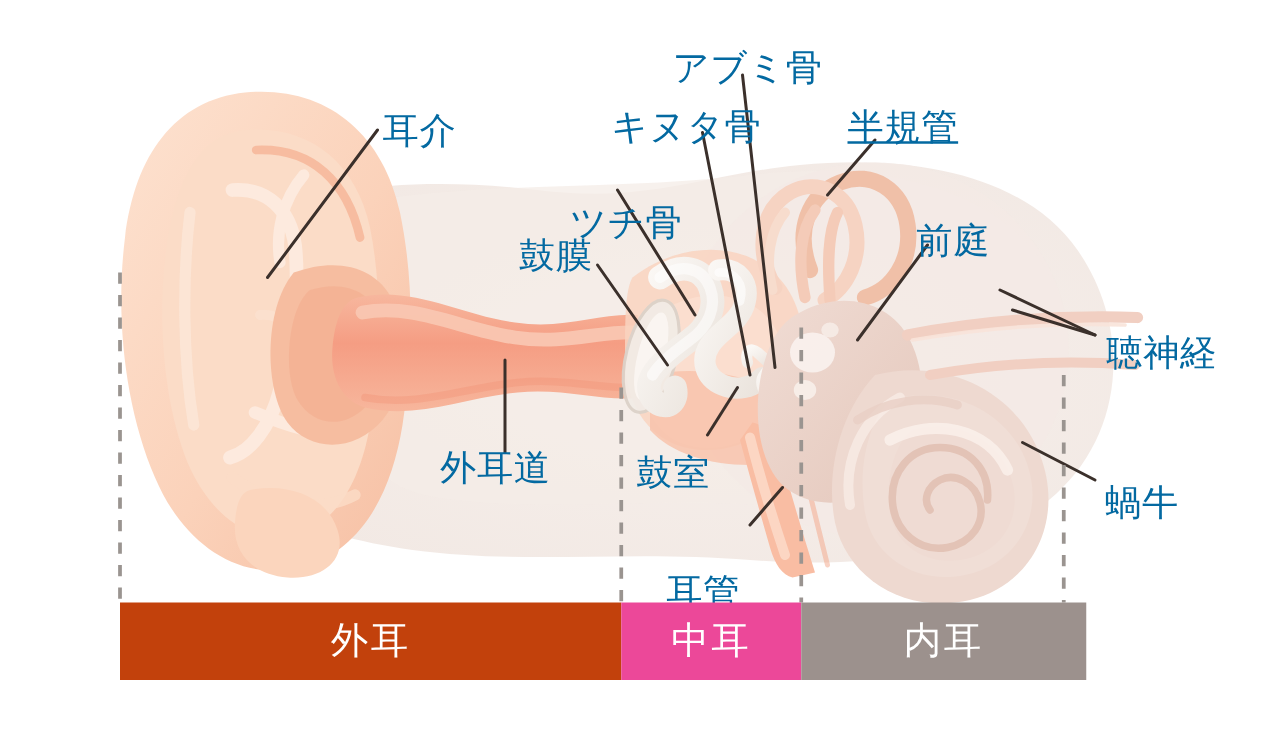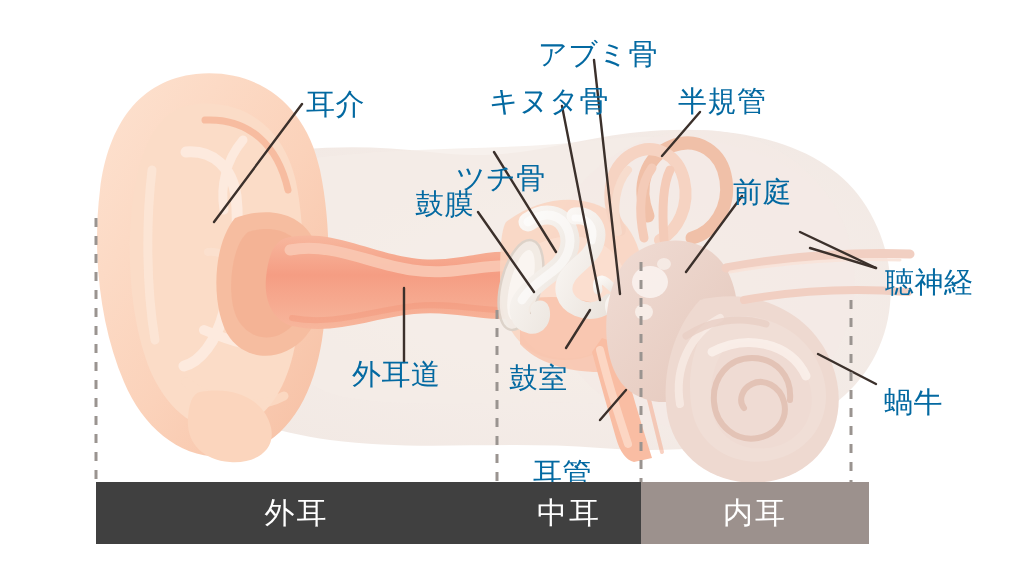--- a/index.html
+++ b/index.html
@@ -232,33 +232,33 @@
       <line x1="96" y1="218" x2="96" y2="482"></line>
       <line x1="497" y1="310" x2="497" y2="482"></line>
       <line x1="641" y1="262" x2="641" y2="482"></line>
       <line x1="851" y1="300" x2="851" y2="482"></line>
     </g>
   </svg>
 
   <div class="lbl" style="left:306px; top:90px;">耳介</div>
   <div class="lbl" style="left:538px; top:40px;">アブミ骨</div>
   <div class="lbl" style="left:489px; top:87px;">キヌタ骨</div>
-  <div class="lbl" style="left:678px; top:87px;">半規管</div>
+  <div class="lbl" style="left:678px; top:87px;text-decoration:underline;">半規管</div>
   <div class="lbl" style="left:456px; top:133px;margin-top:31px;">ツチ骨</div>
   <div class="lbl" style="left:733px; top:178px;text-align:center;">前庭</div>
   <div class="lbl" style="left:415px; top:190px;">鼓膜</div>
   <div class="lbl" style="left:885px; top:268px;">聴神経</div>
   <div class="lbl" style="left:352px; top:360px;">外耳道</div>
   <div class="lbl" style="left:509px; top:364px;">鼓室</div>
   <div class="lbl" style="left:884px; top:388px;">蝸牛</div>
   <div class="lbl" style="left:533px; top:415px;margin-top:44px;">耳管</div>
 
-  <div class="bar" style="left:96px;  width:401px; background:#404040;">
+  <div class="bar" style="left:96px;  width:401px; background:#c2410c;">
     <span class="barlbl" style="position:static;">外耳</span>
   </div>
-  <div class="bar" style="left:497px; width:144px; background:#404040;">
+  <div class="bar" style="left:497px; width:144px; background:#ec4899;">
     <span class="barlbl" style="position:static;">中耳</span>
   </div>
   <div class="bar" style="left:641px; width:228px; background:#9c918d;">
     <span class="barlbl" style="position:static;">内耳</span>
   </div>
 
 </div>
 
 </body></html>

